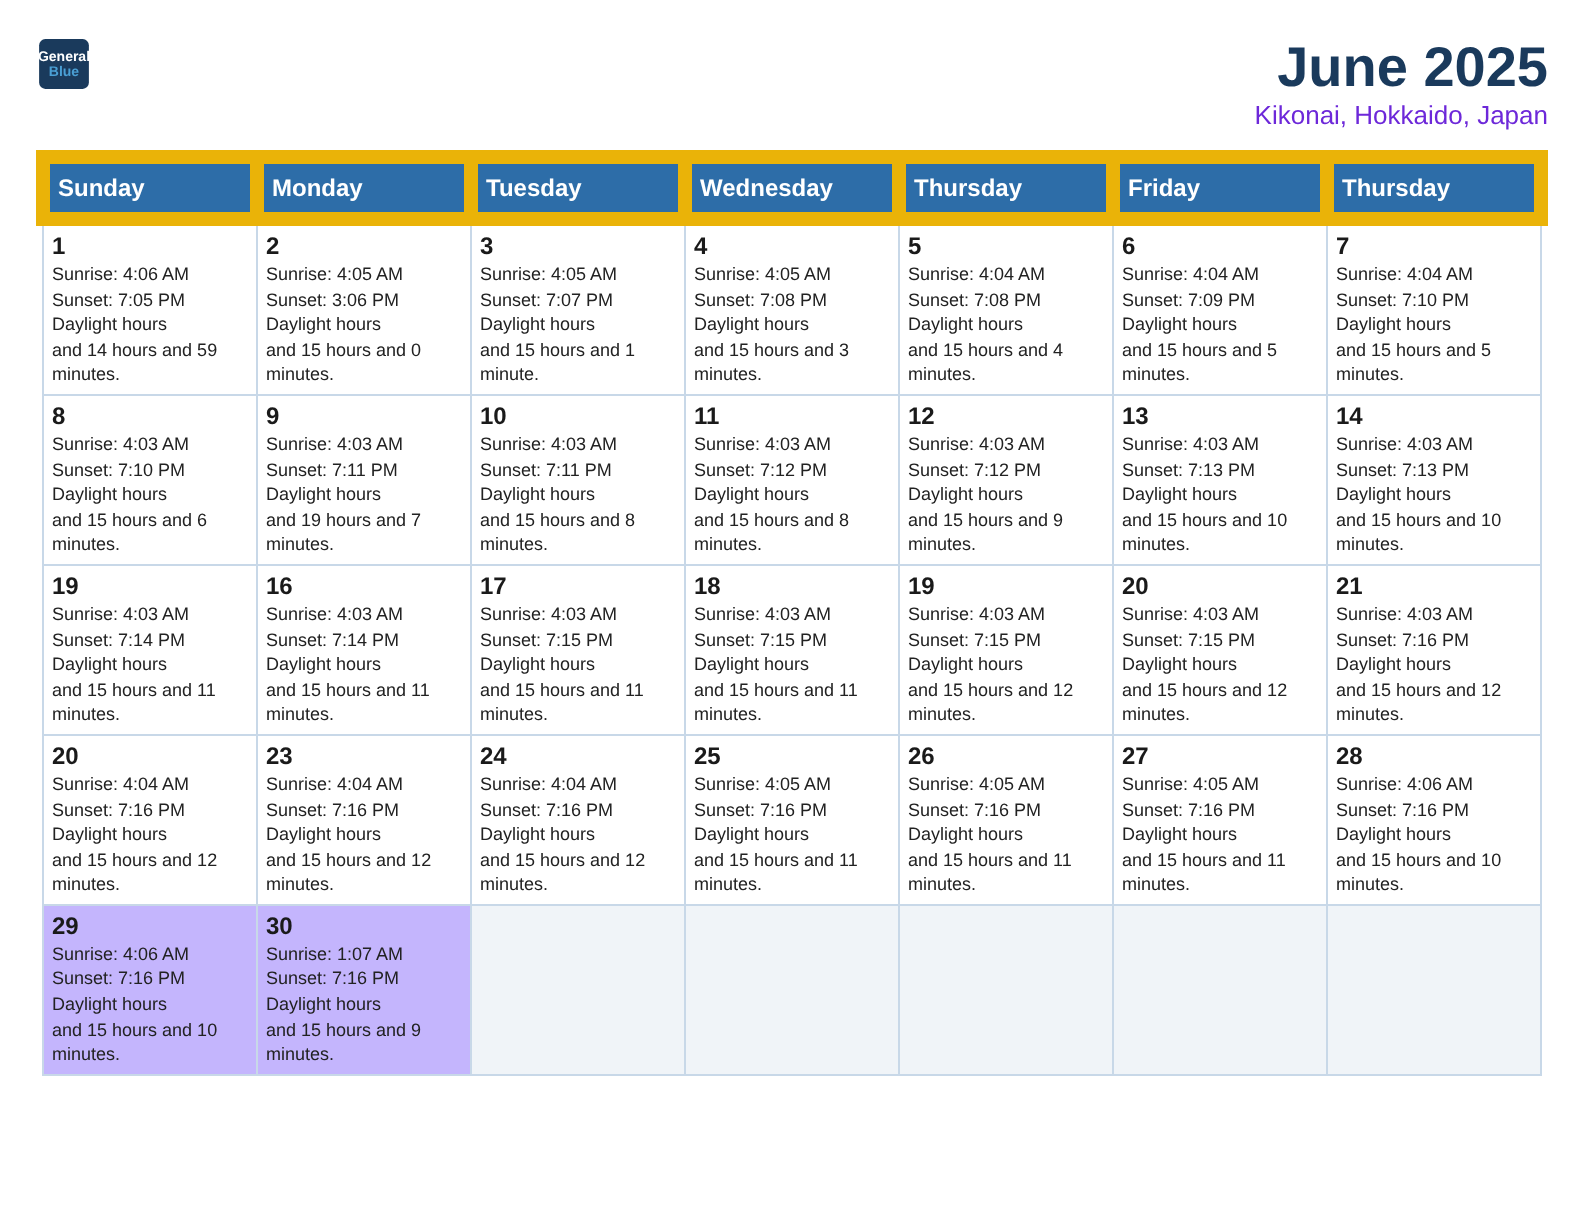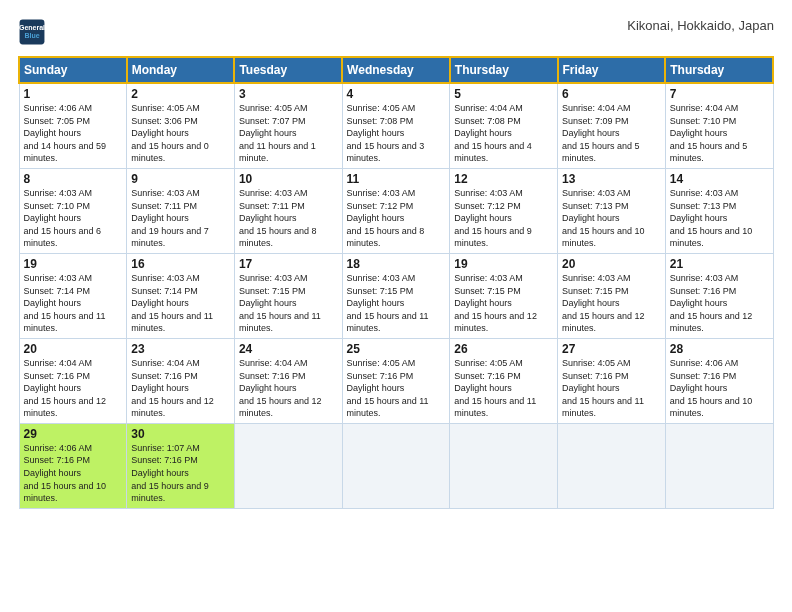--- a/index.html
+++ b/index.html
@@ -34,53 +34,53 @@
     .title-area {
       text-align: right;
     }
     .month-title {
       font-size: 28px;
       font-weight: bold;
       color: #1a3a5c;
     }
     .location {
       font-size: 13px;
-      color: #404040;
+      color: #6d28d9;
     }
     .calendar {
       width: 100%;
       border-collapse: collapse;
       table-layout: fixed;
     }
     .calendar thead tr th {
       background: #2d6da8;
       color: #fff;
       font-size: 12px;
       font-weight: bold;
       padding: 5px 4px;
       text-align: left;
-      border: 2px solid #eab308;
+      border: 7px solid #eab308;
     }
     .calendar tbody tr td {
       border: 1px solid #c8d8e8;
       vertical-align: top;
       padding: 3px 4px;
       font-size: 9.5px;
       color: #222;
       background: #fff;
       height: 82px;
     }
     .calendar tbody tr td.empty {
       background: #f0f4f8;
     }
     .calendar tbody tr:last-child td {
       background: #f0f4f8;
     }
     .calendar tbody tr:last-child td.has-data {
-      background: #bef264;
+      background: #c4b5fd;
     }
     .day-num {
       font-size: 12px;
       font-weight: bold;
       color: #1a1a1a;
       display: block;
       margin-bottom: 1px;
     }
     .cell-text {
       font-size: 9px;
@@ -97,20 +97,21 @@
 <div class="page">
   <div class="header">
     <div class="logo">
       <svg class="logo-icon" viewBox="0 0 36 36">
         <rect x="2" y="2" width="32" height="32" rx="4" fill="#1a3a5c"></rect>
         <text x="18" y="16" text-anchor="middle" fill="white" font-size="9" font-family="Arial" font-weight="bold">General</text>
         <text x="18" y="26" text-anchor="middle" fill="#4a9fd4" font-size="9" font-family="Arial" font-weight="bold">Blue</text>
       </svg>
     </div>
     <div class="title-area">
+      <div class="month-title">June 2025</div>
       <div class="location">Kikonai, Hokkaido, Japan</div>
     </div>
   </div>
 
   <table class="calendar">
     <thead>
       <tr>
         <th>Sunday</th>
         <th>Monday</th>
         <th>Tuesday</th>
@@ -134,21 +135,21 @@
         <span class="cell-text">Sunrise: 4:05 AM</span><br>
         <span class="cell-text">Sunset: 3:06 PM</span><br>
         <span class="cell-text">Daylight hours</span><br>
         <span class="cell-text">and 15 hours and 0 minutes.</span>
       </td>
           <td>
         <span class="day-num">3</span>
         <span class="cell-text">Sunrise: 4:05 AM</span><br>
         <span class="cell-text">Sunset: 7:07 PM</span><br>
         <span class="cell-text">Daylight hours</span><br>
-        <span class="cell-text">and 11 hours and 1 minute.</span>
+        <span class="cell-text">and 15 hours and 1 minute.</span>
       </td>
           <td>
         <span class="day-num">4</span>
         <span class="cell-text">Sunrise: 4:05 AM</span><br>
         <span class="cell-text">Sunset: 7:08 PM</span><br>
         <span class="cell-text">Daylight hours</span><br>
         <span class="cell-text">and 15 hours and 3 minutes.</span>
       </td>
           <td>
         <span class="day-num">5</span>

